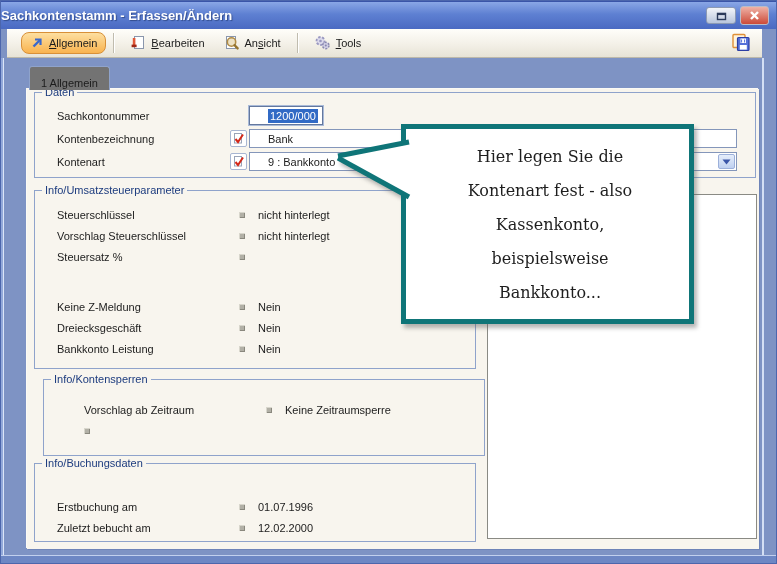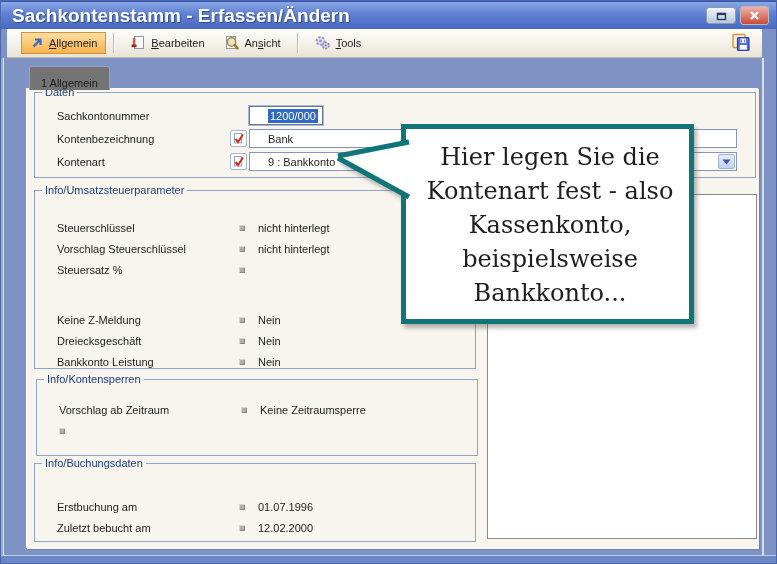--- a/index.html
+++ b/index.html
@@ -12,37 +12,37 @@
     border:1px solid #4c66ac;
     overflow:hidden;
   }
   
   .titlebar{
     position:absolute;left:0;top:0;right:0;height:28px;
     background:linear-gradient(180deg,#8aa7e6 0%,#5e80d2 45%,#4a6ac2 100%);
     border-top:1px solid #3a55a8;
     display:flex;align-items:center;
   }
-  .title{color:#ffffff;font-weight:bold;font-size:19px;padding-left:11px;
+  .title{color:#ffffff;font-weight:bold;font-size:13px;
          text-shadow:1px 1px 1px rgba(20,40,90,.55);text-align:right;}
   .winbtns{position:absolute;right:7px;top:4px;display:flex;gap:4px;align-items:center;}
   .wbtn{display:flex;align-items:center;justify-content:center;border-radius:3px;cursor:default;}
   .btn-restore{width:30px;height:17px;background:linear-gradient(180deg,#f2f5fa,#b9c6dc);
                border:1px solid #8c9ab4;}
   .btn-close{width:29px;height:19px;background:linear-gradient(180deg,#efb2a6,#cc4a38);
              border:1px solid #b8bcc8;}
   
   .toolbar{
     position:absolute;left:6px;top:28px;right:14px;height:29px;
     background:linear-gradient(180deg,#fffefa 0%,#f3f0e7 55%,#e7e3d6 100%);
     border-bottom:1px solid #bcb8aa;
     display:flex;align-items:center;padding-left:14px;
   }
   .tbtn{display:flex;align-items:center;gap:5px;height:22px;padding:0 8px;
-        border:1px solid transparent;border-radius:0;}
+        border:1px solid transparent;border-radius:8px;}
   .tbtn .lbl{white-space:pre;}
   .tbtn.active{background:linear-gradient(180deg,#fddfa0,#f9b34f);border:1px solid #d89038;}
   .mn{text-decoration:underline;}
   .tsep{width:1px;height:20px;background:#c0bcae;box-shadow:1px 0 0 #ffffff;margin:0 7px;}
   .tspacer{flex:1;}
   .savebtn{display:flex;align-items:center;justify-content:center;width:26px;height:24px;margin-right:8px;}
   
   .client{position:absolute;left:0;top:57px;right:0;bottom:0;background:#7e93c4;}
   .right-strip{position:absolute;right:0;top:0;bottom:0;width:14px;background:#7e93c4;
                border-left:2px solid #d4dff4;}
@@ -58,22 +58,22 @@
   .page{
     position:absolute;left:26px;top:31px;width:732px;height:460px;
     background:#f8f5ee;z-index:1;
     box-shadow:-1px -1px 0 #fbfaf5,1px 1px 0 #6e84b8;
   }
   
   .group{position:absolute;border:1px solid #8fa3cb;background:#f8f5ee;}
   .legend{position:absolute;top:-7px;left:7px;background:#f8f5ee;padding:0 3px;
           color:#1c3b7e;line-height:13px;}
   .g-daten{left:7px;top:3px;width:722px;height:86px;padding-top:11px;}
-  .g-ust{left:7px;top:101px;width:442px;height:179px;padding-top:26px;}
-  .g-sperren{left:9px;top:290px;width:442px;height:77px;padding-top:19px;}
+  .g-ust{left:7px;top:101px;width:442px;height:179px;padding-top:13px;}
+  .g-sperren{left:16px;top:290px;width:442px;height:77px;padding-top:19px;padding-left:18px;}
   .g-buchung{left:7px;top:374px;width:442px;height:79px;padding-top:32px;}
   .panel{position:absolute;left:460px;top:105px;width:270px;height:345px;
          background:#ffffff;border:1px solid #8a8a84;}
   
   .drow{display:flex;align-items:center;height:23px;padding-left:22px;}
   .dlabel{width:173px;}
   .chkslot{width:19px;display:flex;align-items:center;}
   .chkbtn{width:17px;height:17px;background:#ffffff;border:1px solid #a8b6d2;border-radius:2px;
           display:flex;align-items:center;justify-content:center;}
   .tinput{height:19px;background:#ffffff;border:1px solid #8496ba;display:flex;
@@ -90,21 +90,21 @@
   .ilabel{width:182px;}
   .bullet{width:6px;height:6px;background:#b2b0a6;margin-right:13px;flex:none;
           box-shadow:inset 1px 1px 0 #d8d6cc,inset -1px -1px 0 #8a887e;}
   .igap{height:29px;}
   
   .callout-svg{position:absolute;left:330px;top:118px;z-index:50;
                filter:drop-shadow(3px 4px 2px rgba(90,90,90,.45));}
   .callout-text{
     position:absolute;left:405px;top:139px;width:288px;z-index:51;
     font-family:"DejaVu Serif","Liberation Serif",serif;
-    font-size:24px;line-height:34px;text-align:center;color:#1e1e1e;
+    font-size:16px;line-height:34px;text-align:center;color:#1e1e1e;
   }
 </style>
 </head>
 <body>
 
 <div class="window">
 
   <div class="titlebar">
     <span class="title">Sachkontenstamm - Erfassen/Ändern</span>
     <span class="winbtns">

